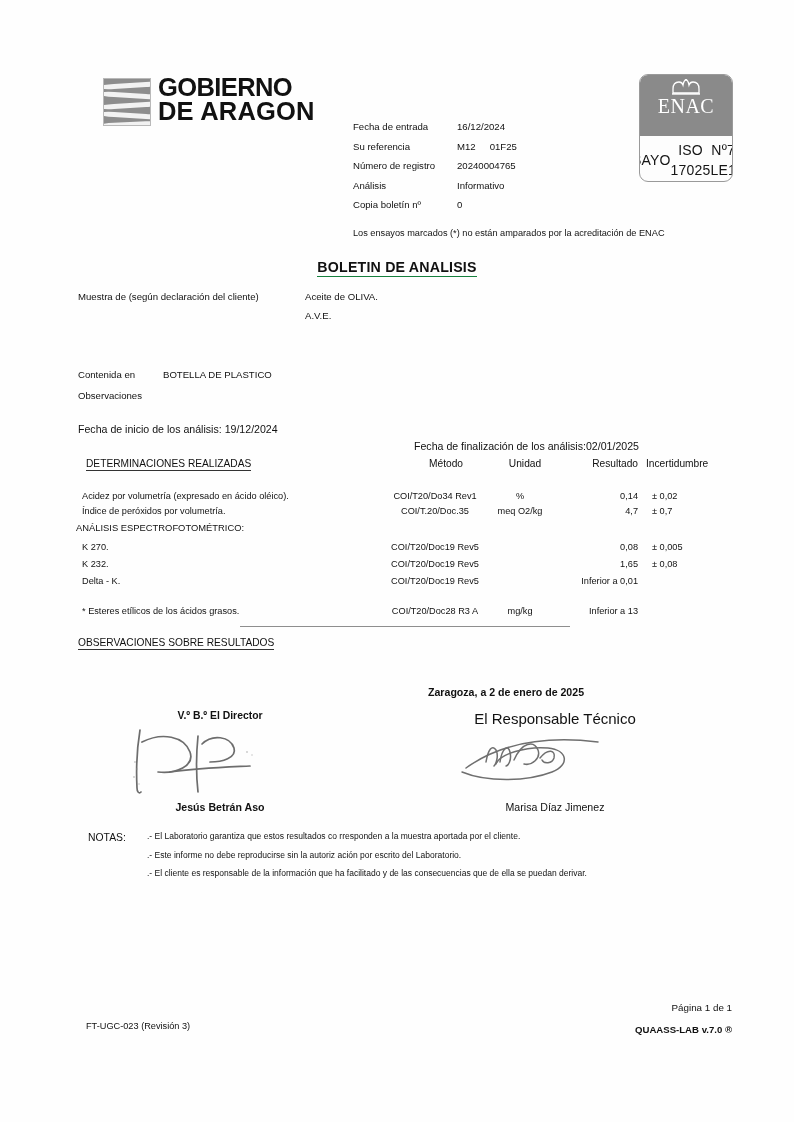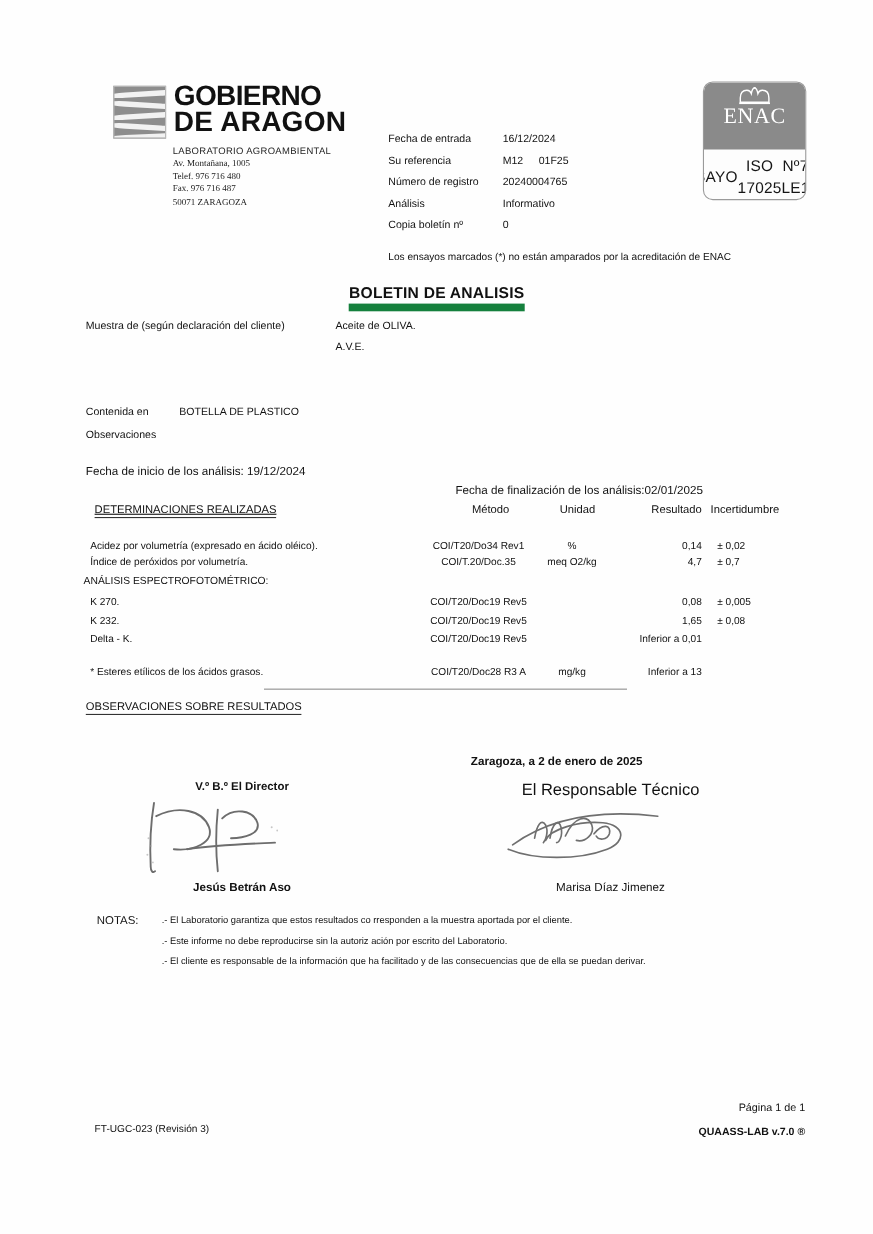--- a/index.html
+++ b/index.html
@@ -116,40 +116,40 @@
     text-align: center; letter-spacing: 0.2px;
   }
 
   
   .title {
     position: absolute; left: 0; top: 259px; width: 794px;
     text-align: center;
     font-size: 14.2px; font-weight: bold; color: #111;
     letter-spacing: 0.2px;
   }
-  .title span { border-bottom: 7px solid #15803d; padding-bottom: 1px; }
+  .title span { border-bottom: 1px solid #15803d; padding-bottom: 1px; }
 
   .row-abs { position: absolute; font-size: 9.6px; color: #111; }
 
   .muestra-label { left: 78px; top: 291px; }
   .muestra-v1 { left: 305px; top: 291px; }
   .muestra-v2 { left: 305px; top: 310px; }
 
   .contenida-label { left: 78px; top: 369px; }
   .contenida-value { left: 163px; top: 369px; }
   .observaciones { left: 78px; top: 390px; }
 
   .fecha-inicio { left: 78px; top: 423px; font-size: 10.6px; }
   .fecha-fin { left: 414px; top: 424px; font-size: 10.6px; margin-top: 16px; }
 
   
   .tbl { position: absolute; left: 0; top: 0; width: 794px; }
   .thead { position: absolute; top: 458px; left: 0; width: 794px; height: 16px; font-size: 10.2px; color: #111; }
   .th-det { position: absolute; left: 86px; top: 0; font-weight: normal; }
-  .th-det span { border-bottom: 1px solid #333; padding-bottom: 1px; text-decoration: underline; }
+  .th-det span { border-bottom: 1px solid #333; padding-bottom: 1px; }
   .th-met { position: absolute; left: 404px; top: 0; width: 84px; text-align: center; }
   .th-uni { position: absolute; left: 496px; top: 0; width: 58px; text-align: center; }
   .th-res { position: absolute; left: 576px; top: 0; width: 62px; text-align: right; }
   .th-inc { position: absolute; left: 646px; top: 0; width: 86px; text-align: left; }
 
   .trow { position: absolute; left: 0; width: 794px; height: 17px; font-size: 9.2px; color: #111; }
   .td-det { position: absolute; left: 82px; top: 0; white-space: nowrap; }
   .td-met { position: absolute; left: 374px; top: 0; width: 122px; text-align: center; }
   .td-uni { position: absolute; left: 487px; top: 0; width: 66px; text-align: center; }
   .td-res { position: absolute; left: 560px; top: 0; width: 78px; text-align: right; }
@@ -204,27 +204,20 @@
           <div class="wave"></div>
             <div class="wave"></div>
             <div class="wave"></div>
           <div class="wave"></div>
             <div class="wave"></div>
         </div>
         <div class="gob-text">
           <div class="gob-l1">GOBIERNO</div>
           <div class="gob-l2">DE ARAGON</div>
         </div>
-      </div>
-      <div class="labaddr">
-        <div class="l1">LABORATORIO AGROAMBIENTAL</div>
-        <div class="serif">Av. Montañana, 1005</div>
-        <div class="serif">Telef. 976 716 480</div>
-        <div class="serif">Fax. 976 716 487</div>
-        <div class="serif">50071 ZARAGOZA</div>
       </div>
     </div>
 
     <div class="meta">
       <div class="meta-row">
         <div class="meta-label">Fecha de entrada</div>
         <div class="meta-value">16/12/2024</div>
       </div>
       <div class="meta-row">
         <div class="meta-label">Su referencia</div>

